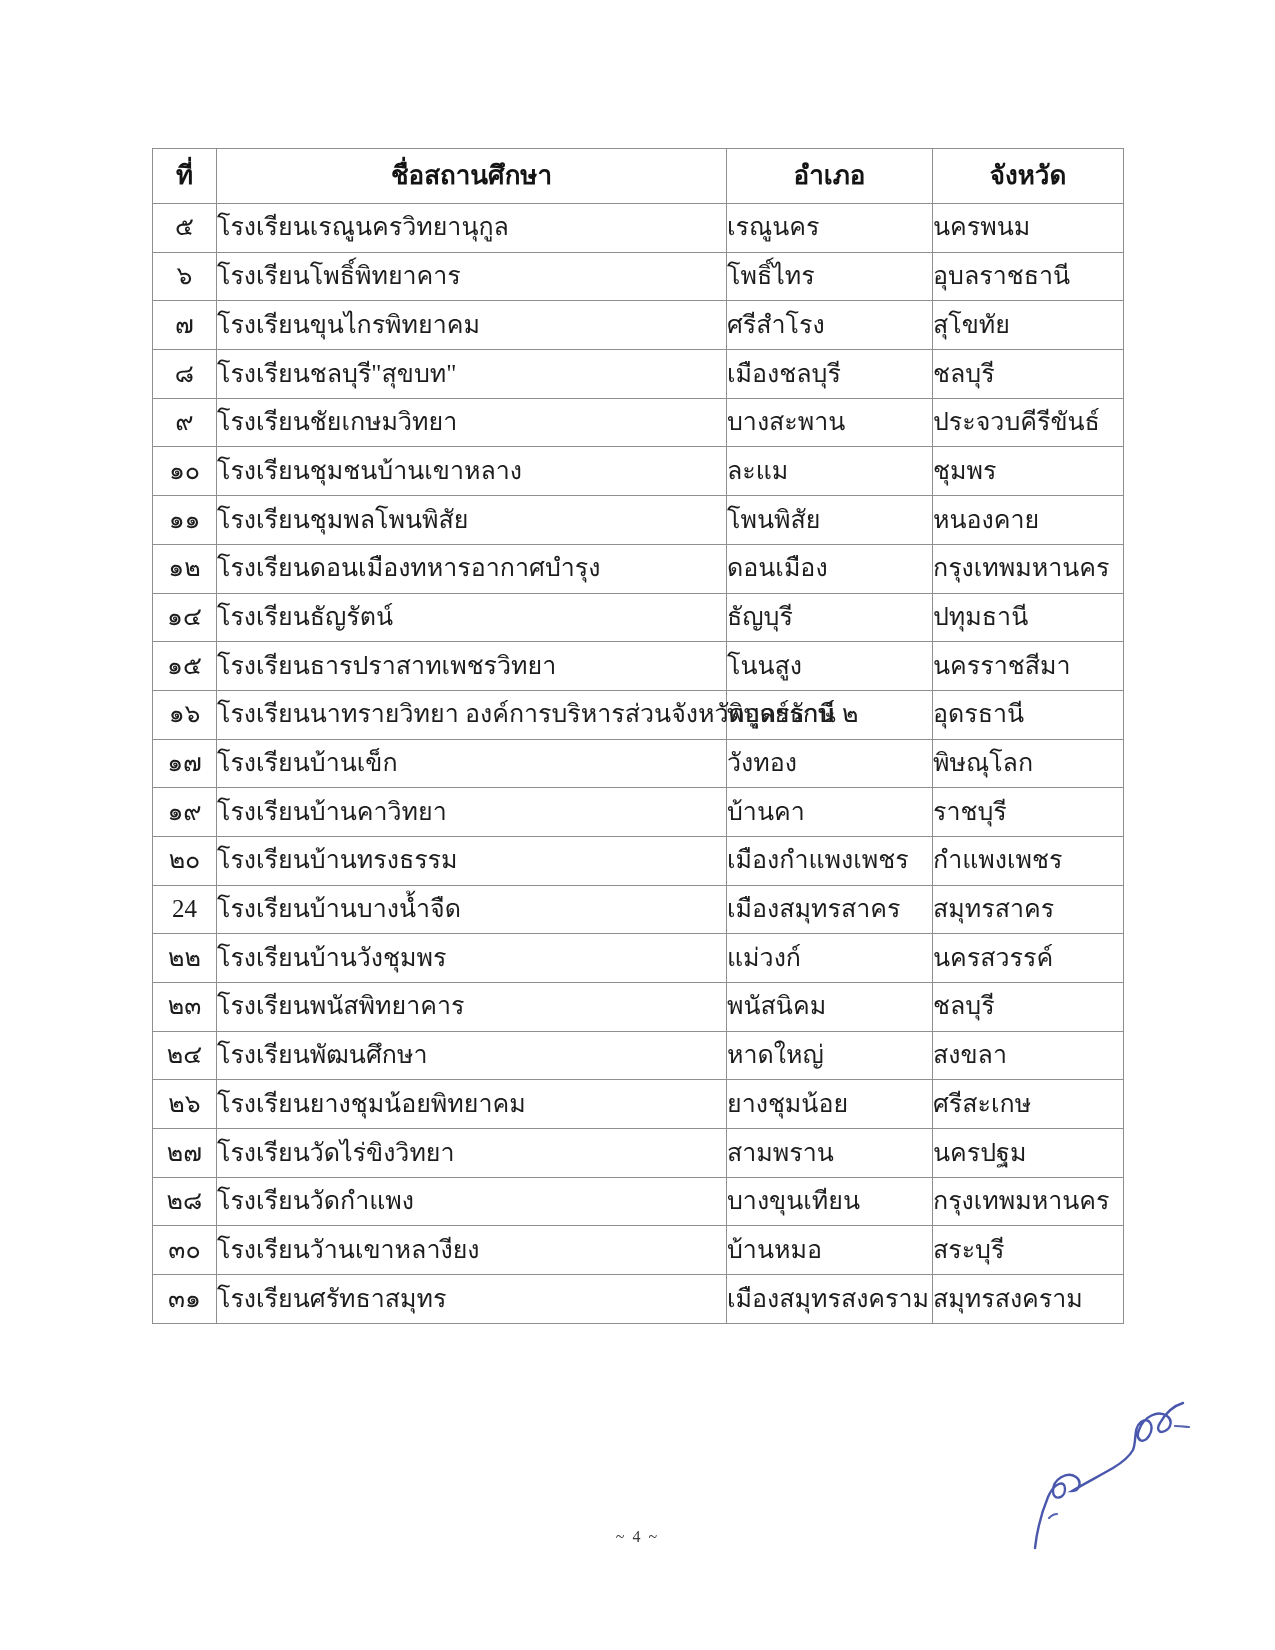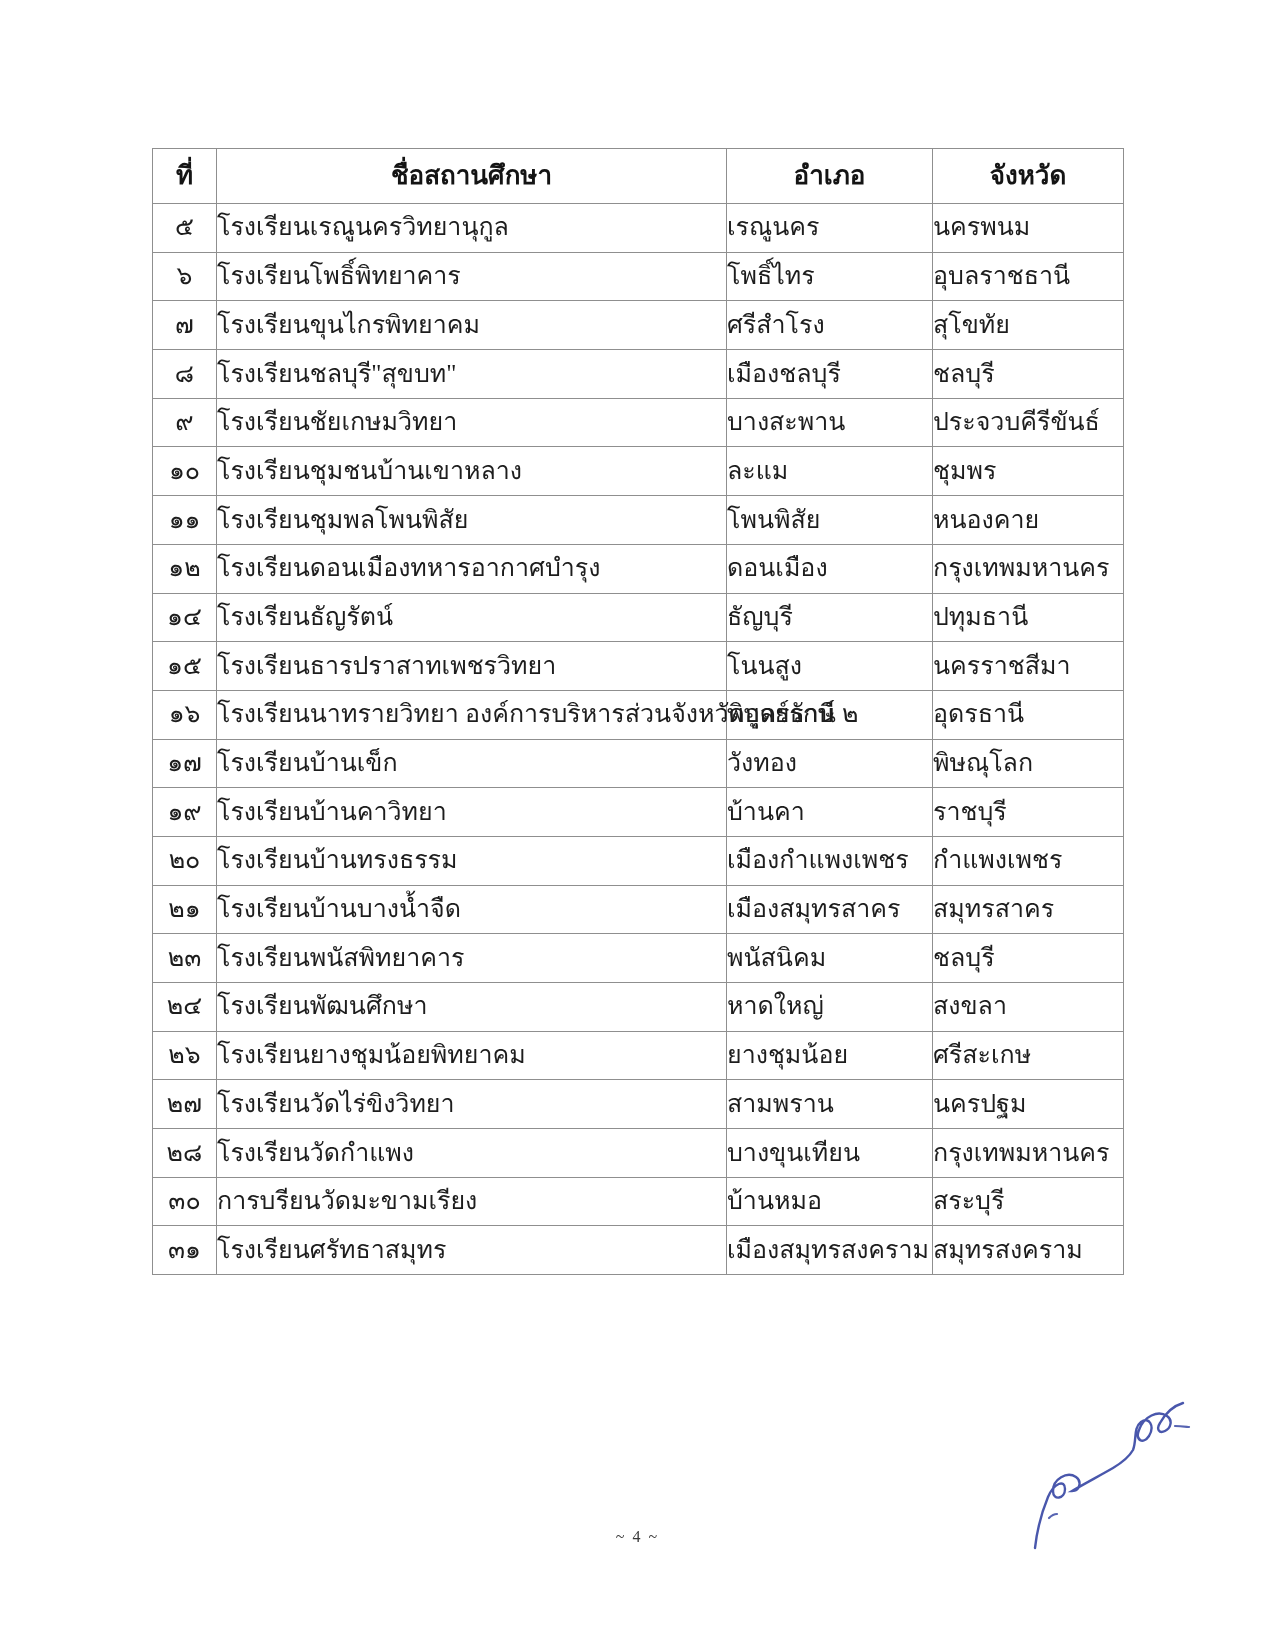--- a/index.html
+++ b/index.html
@@ -185,26 +185,32 @@
         </tr>
 
         <tr>
           <td class="c-no">๒๐</td>
           <td class="c-school">โรงเรียนบ้านทรงธรรม</td>
           <td class="c-district">เมืองกำแพงเพชร</td>
           <td class="c-province">กำแพงเพชร</td>
         </tr>
 
         <tr>
-          <td class="c-no">๒๑</td>
+          <td class="c-no">24</td>
           <td class="c-school">โรงเรียนบ้านบางน้ำจืด</td>
           <td class="c-district">เมืองสมุทรสาคร</td>
           <td class="c-province">สมุทรสาคร</td>
         </tr>
 
+        <tr>
+          <td class="c-no">๒๒</td>
+          <td class="c-school">โรงเรียนบ้านวังชุมพร</td>
+          <td class="c-district">แม่วงก์</td>
+          <td class="c-province">นครสวรรค์</td>
+        </tr>
 
         <tr>
           <td class="c-no">๒๓</td>
           <td class="c-school">โรงเรียนพนัสพิทยาคาร</td>
           <td class="c-district">พนัสนิคม</td>
           <td class="c-province">ชลบุรี</td>
         </tr>
 
         <tr>
           <td class="c-no">๒๔</td>
@@ -231,21 +237,21 @@
         <tr>
           <td class="c-no">๒๘</td>
           <td class="c-school">โรงเรียนวัดกำแพง</td>
           <td class="c-district">บางขุนเทียน</td>
           <td class="c-province">กรุงเทพมหานคร</td>
         </tr>
 
 
         <tr>
           <td class="c-no">๓๐</td>
-          <td class="c-school">การบรียนวัดมะขามเรียง</td>
+          <td class="c-school">โรงเรียนวัานเขาหลางียง</td>
           <td class="c-district">บ้านหมอ</td>
           <td class="c-province">สระบุรี</td>
         </tr>
 
         <tr>
           <td class="c-no">๓๑</td>
           <td class="c-school">โรงเรียนศรัทธาสมุทร</td>
           <td class="c-district">เมืองสมุทรสงคราม</td>
           <td class="c-province">สมุทรสงคราม</td>
         </tr>

